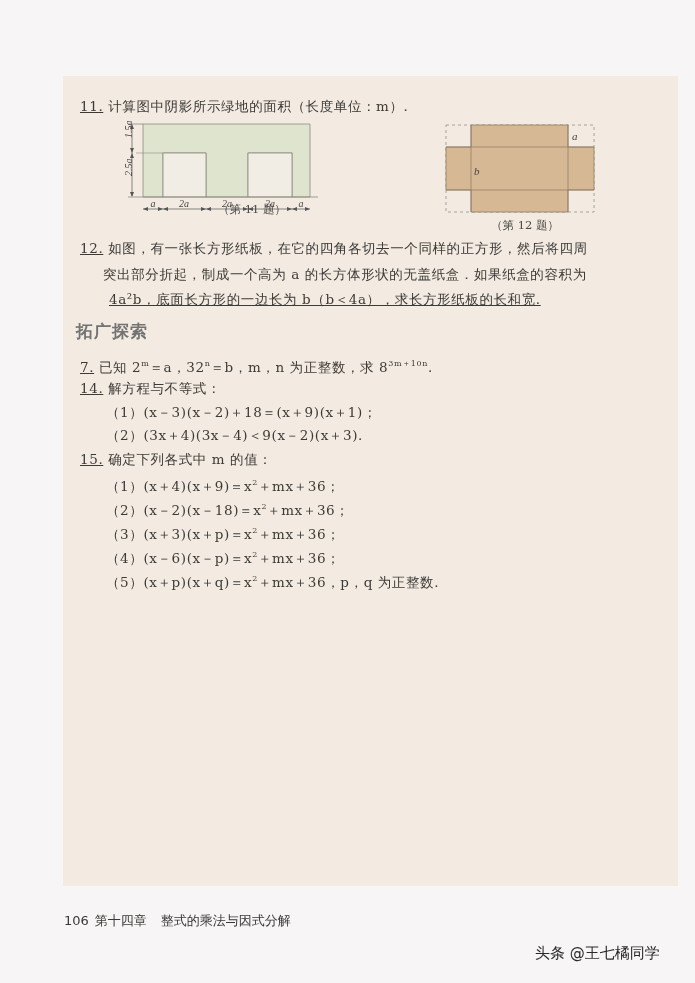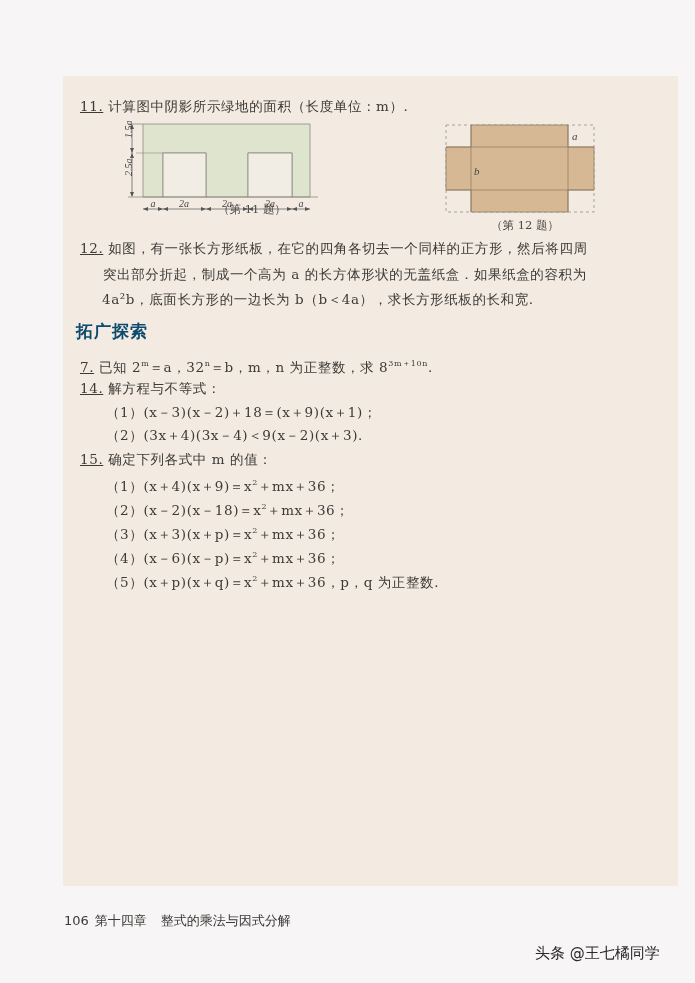--- a/index.html
+++ b/index.html
@@ -14,21 +14,21 @@
     background: #f3ebe2;
   }
   .line {
     position: absolute; font-size: 13.5px; white-space: nowrap; letter-spacing: 0.6px;
     line-height: 20px;
   }
   .num { display: inline-block; text-decoration: underline; }
   sup { font-size: 8px; vertical-align: 6px; }
   .heading {
     position: absolute; left: 76px; top: 320px; font-size: 17px; font-weight: bold;
-    font-family: "DejaVu Sans", sans-serif; color: #0c4a6e; letter-spacing: 1px;
+    font-family: "DejaVu Sans", sans-serif; color: #737373; letter-spacing: 1px;
   }
   .caption { position: absolute; font-size: 11.5px; color: #4a4845; white-space: nowrap; }
   .footer {
     position: absolute; left: 64px; top: 912px; font-size: 13px;
     font-family: "DejaVu Sans", sans-serif; color: #3b3936;
   }
   .footer .chap { margin-left: 6px; }
   .footer .title { margin-left: 14px; }
   .watermark {
     position: absolute; left: 535px; top: 944px; font-size: 15px;
@@ -99,21 +99,21 @@
   <text x="132" y="20" font-size="11" font-style="italic" fill="#444">a</text>
   <text x="34" y="55" font-size="11" font-style="italic" fill="#444">b</text>
 </svg>
 <div class="caption" style="left:491px; top:218px;">（第 12 题）</div>
 
 <div class="line" style="left:80px; top:238px;">
   <span class="num">12.</span>
   <span>如图，有一张长方形纸板，在它的四角各切去一个同样的正方形，然后将四周</span>
 </div>
 <div class="line" style="left:103px; top:264px;">突出部分折起，制成一个高为 a 的长方体形状的无盖纸盒．如果纸盒的容积为</div>
-<div class="line" style="left:102px; top:289px;">4a²b，底面长方形的一边长为 b（b＜4a），求长方形纸板的长和宽.</div>
+<div class="line" style="left:109px; top:289px;text-decoration:underline;">4a²b，底面长方形的一边长为 b（b＜4a），求长方形纸板的长和宽.</div>
 
 <div class="heading">拓广探索</div>
 
 <div class="line" style="left:80px; top:354px;">
   <span class="num">7.</span>
   <span>已知 2</span><sup>m</sup><span>＝a，32</span><sup>n</sup><span>＝b，m，n 为正整数，求 8</span><sup>3m＋10n</sup><span>.</span>
 </div>
 
 <div class="line" style="left:80px; top:378px;">
   <span class="num">14.</span>

